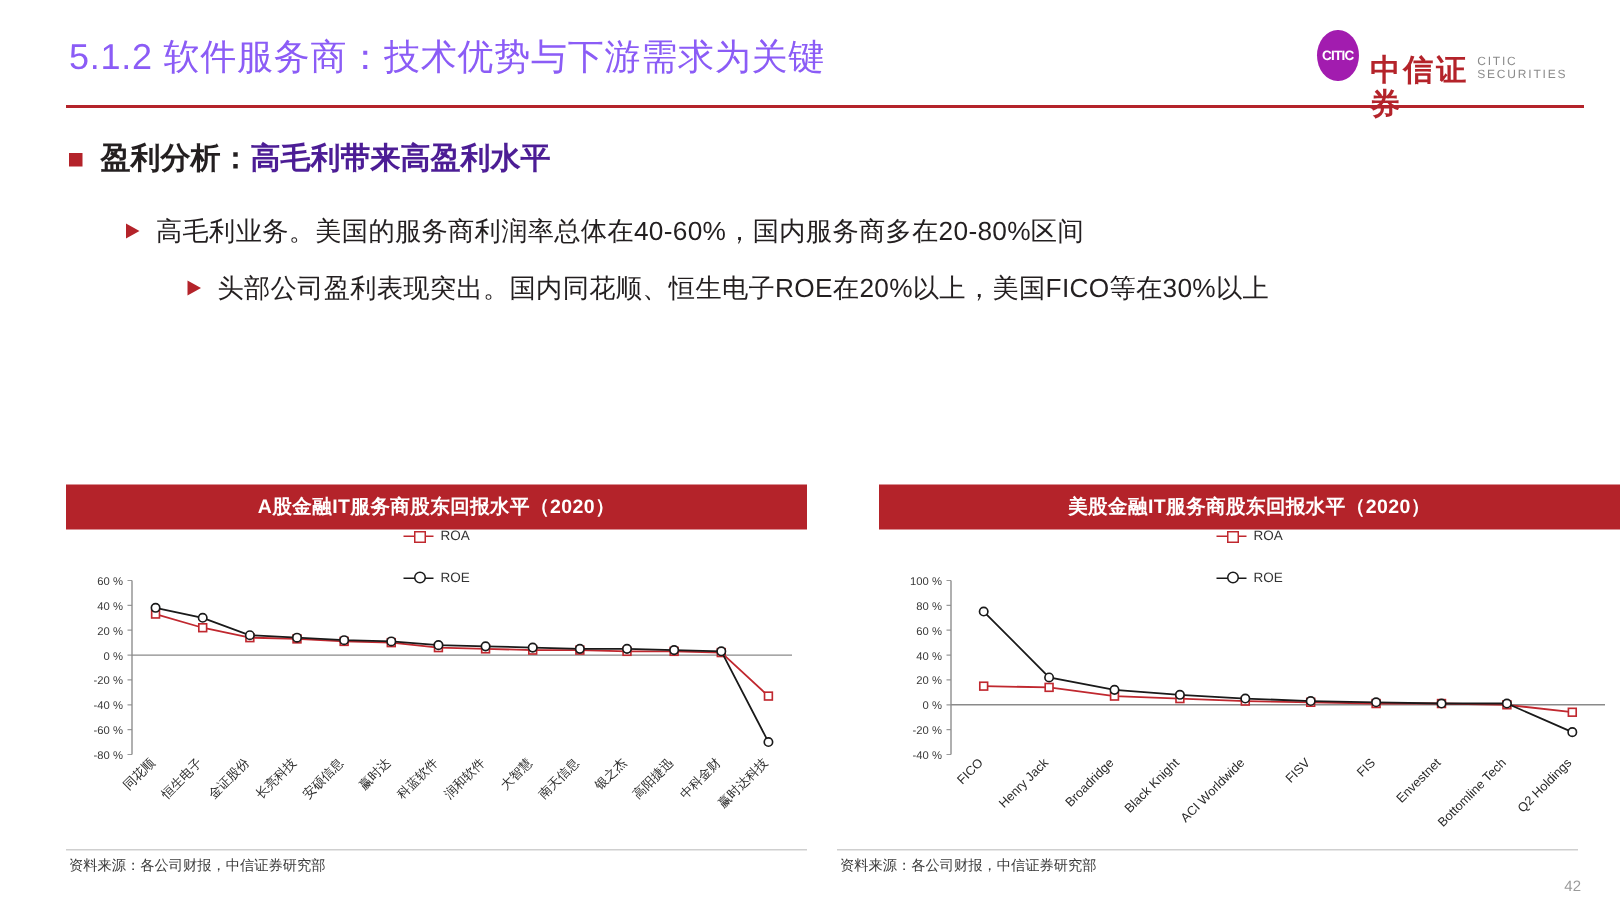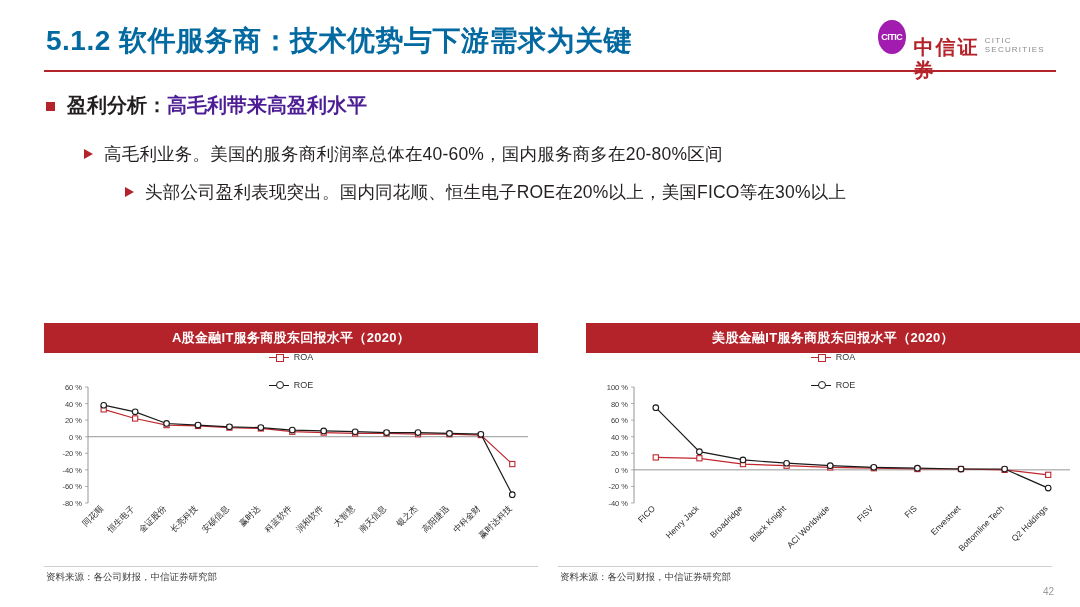--- a/index.html
+++ b/index.html
@@ -10,21 +10,21 @@
   }
   
   .slide-header{
     position:absolute;left:0;top:0;width:1080px;height:72px;
   }
   .header-rule{
     position:absolute;left:44px;top:70px;width:1012px;height:2px;background:#b4232a;
   }
   .page-title{
     position:absolute;left:46px;top:22px;
-    font-size:28px;font-weight:bold;color:#0369a1;letter-spacing:0.5px;
+    font-size:24px;font-weight:normal;color:#8b5cf6;letter-spacing:0.5px;
     white-space:nowrap;
   }
   .logo-wrap{
     position:absolute;right:22px;top:14px;width:180px;height:46px;
     display:flex;align-items:center;justify-content:flex-end;gap:8px;
   }
   .logo-mark{
     width:34px;height:34px;border-radius:50%;background:#a21caf;
     display:flex;align-items:center;justify-content:center;
     color:#fff;font-size:9px;font-weight:bold;letter-spacing:-0.5px;

